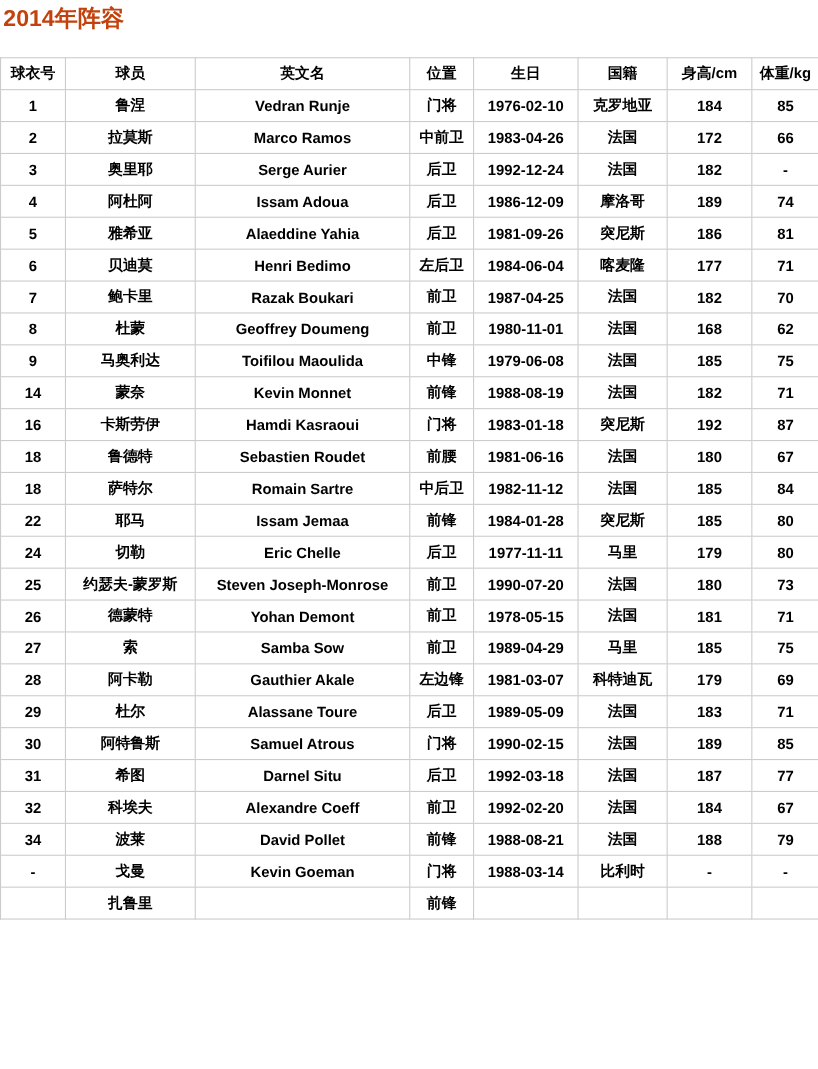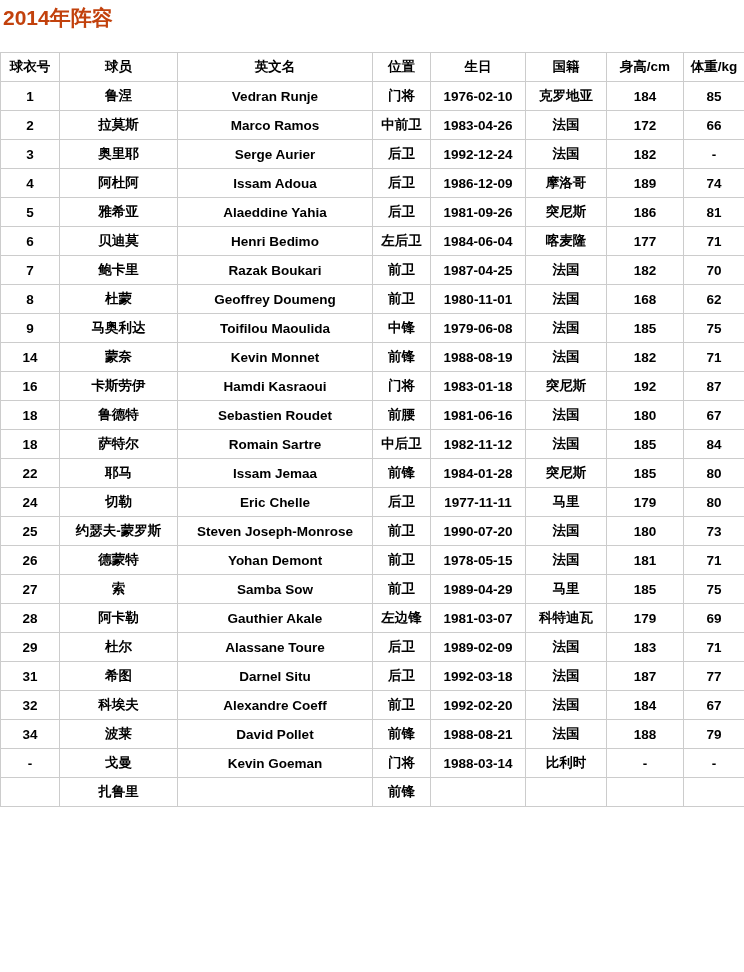--- a/index.html
+++ b/index.html
@@ -260,24 +260,34 @@
         <td>1981-03-07</td>
         <td>科特迪瓦</td>
         <td>179</td>
         <td>69</td>
       </tr>
       <tr>
         <td>29</td>
         <td>杜尔</td>
         <td>Alassane Toure</td>
         <td>后卫</td>
-        <td>1989-02-09</td>
+        <td>1989-05-09</td>
         <td>法国</td>
         <td>183</td>
         <td>71</td>
+      </tr>
+      <tr>
+        <td>30</td>
+        <td>阿特鲁斯</td>
+        <td>Samuel Atrous</td>
+        <td>门将</td>
+        <td>1990-02-15</td>
+        <td>法国</td>
+        <td>189</td>
+        <td>85</td>
       </tr>
       <tr>
         <td>31</td>
         <td>希图</td>
         <td>Darnel Situ</td>
         <td>后卫</td>
         <td>1992-03-18</td>
         <td>法国</td>
         <td>187</td>
         <td>77</td>

